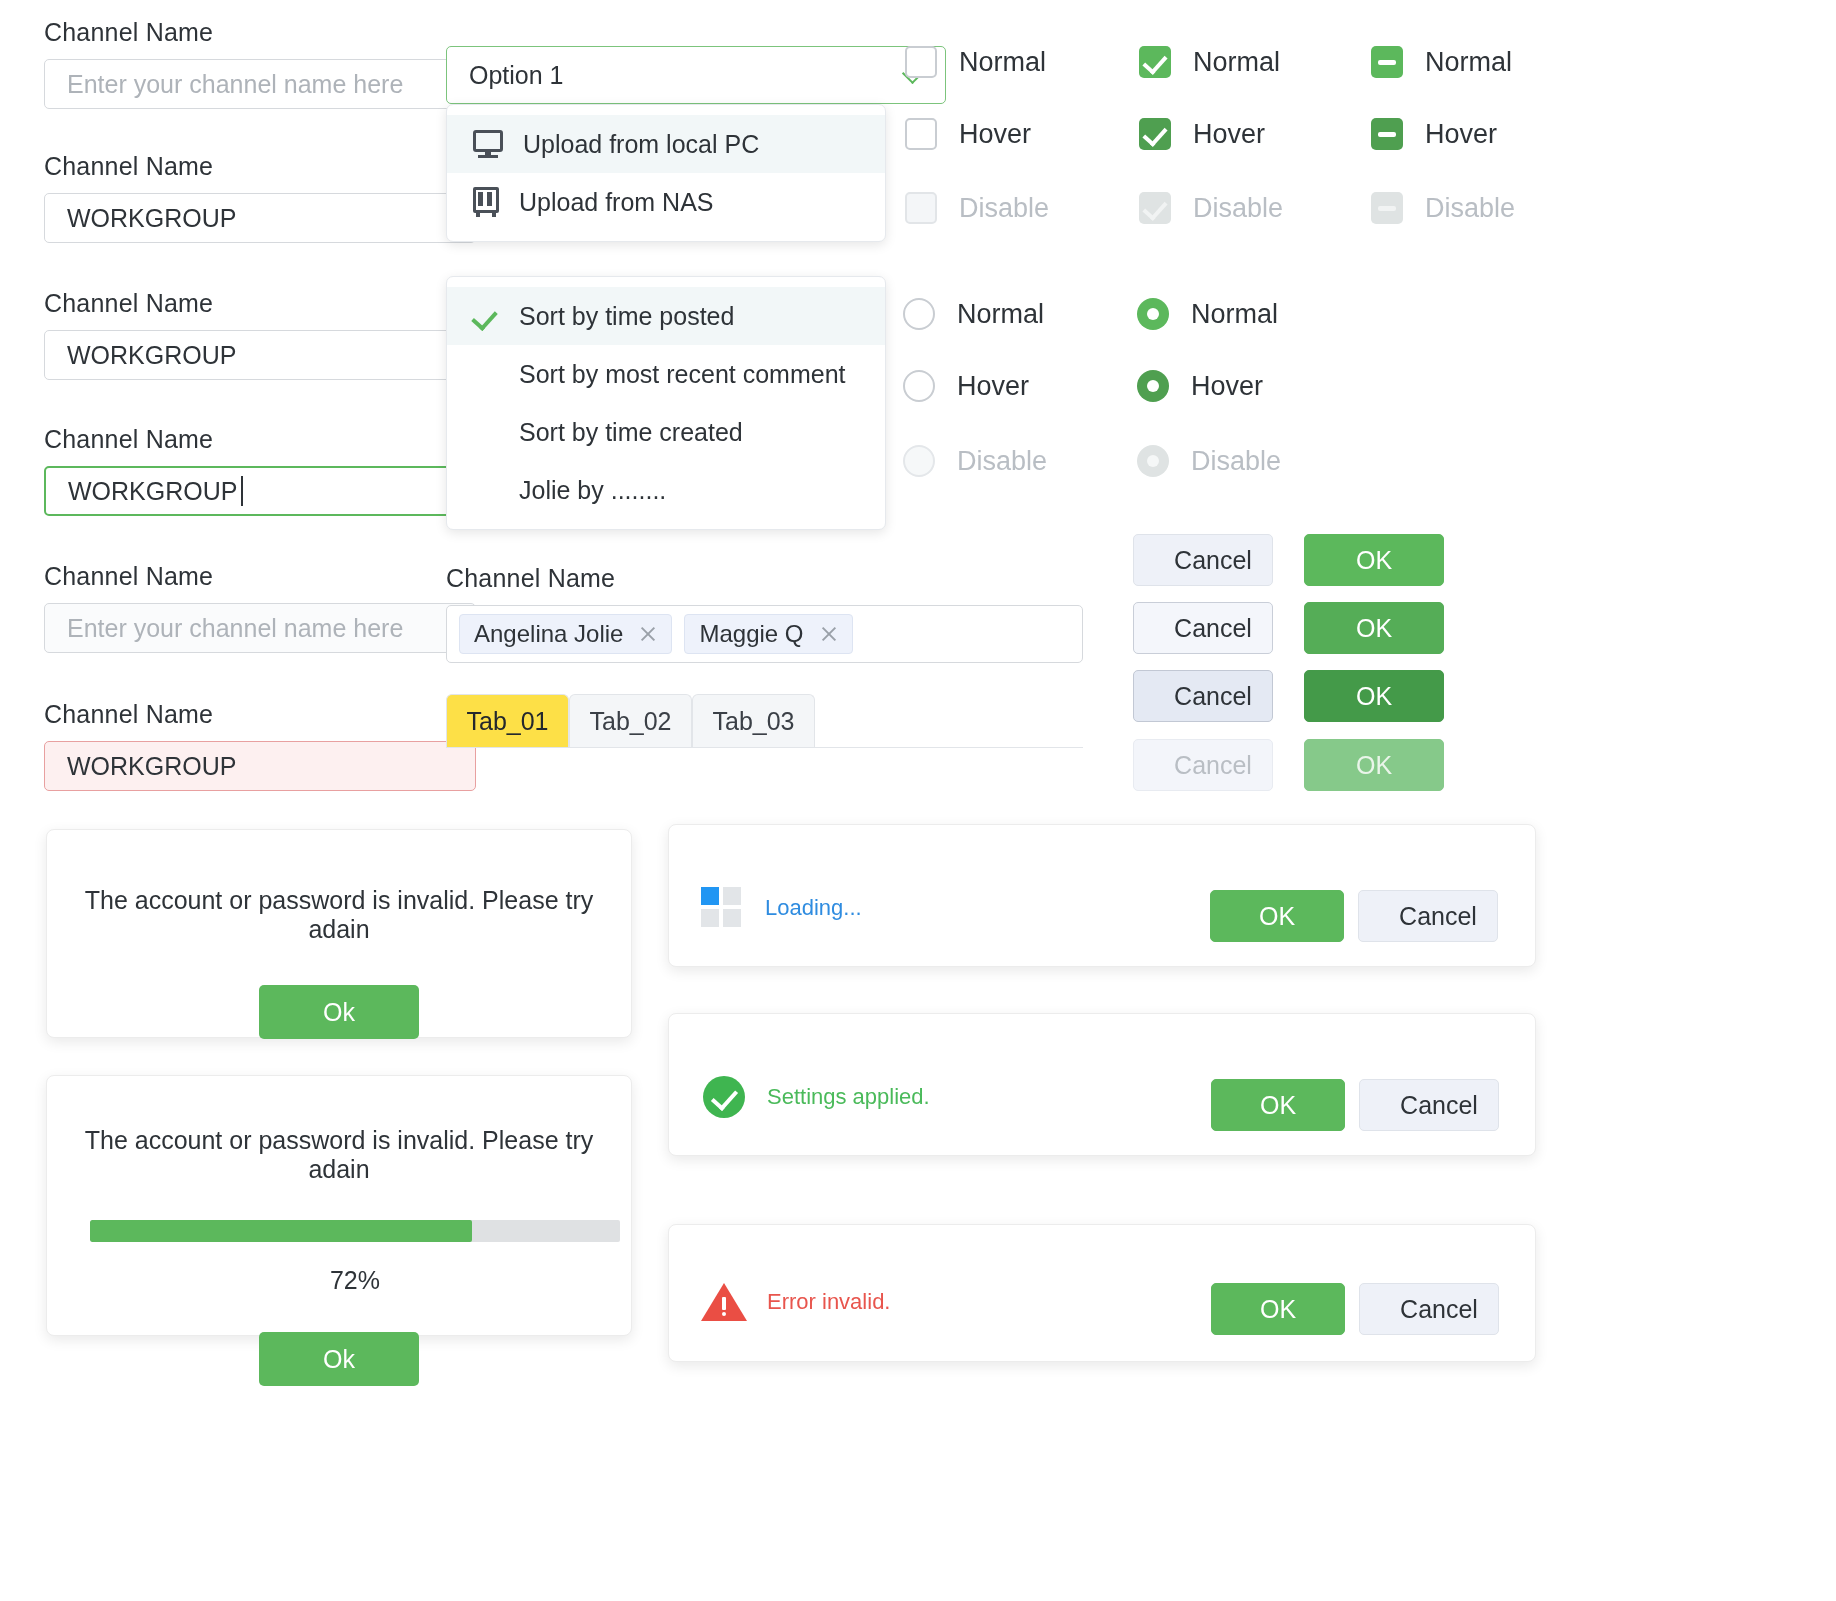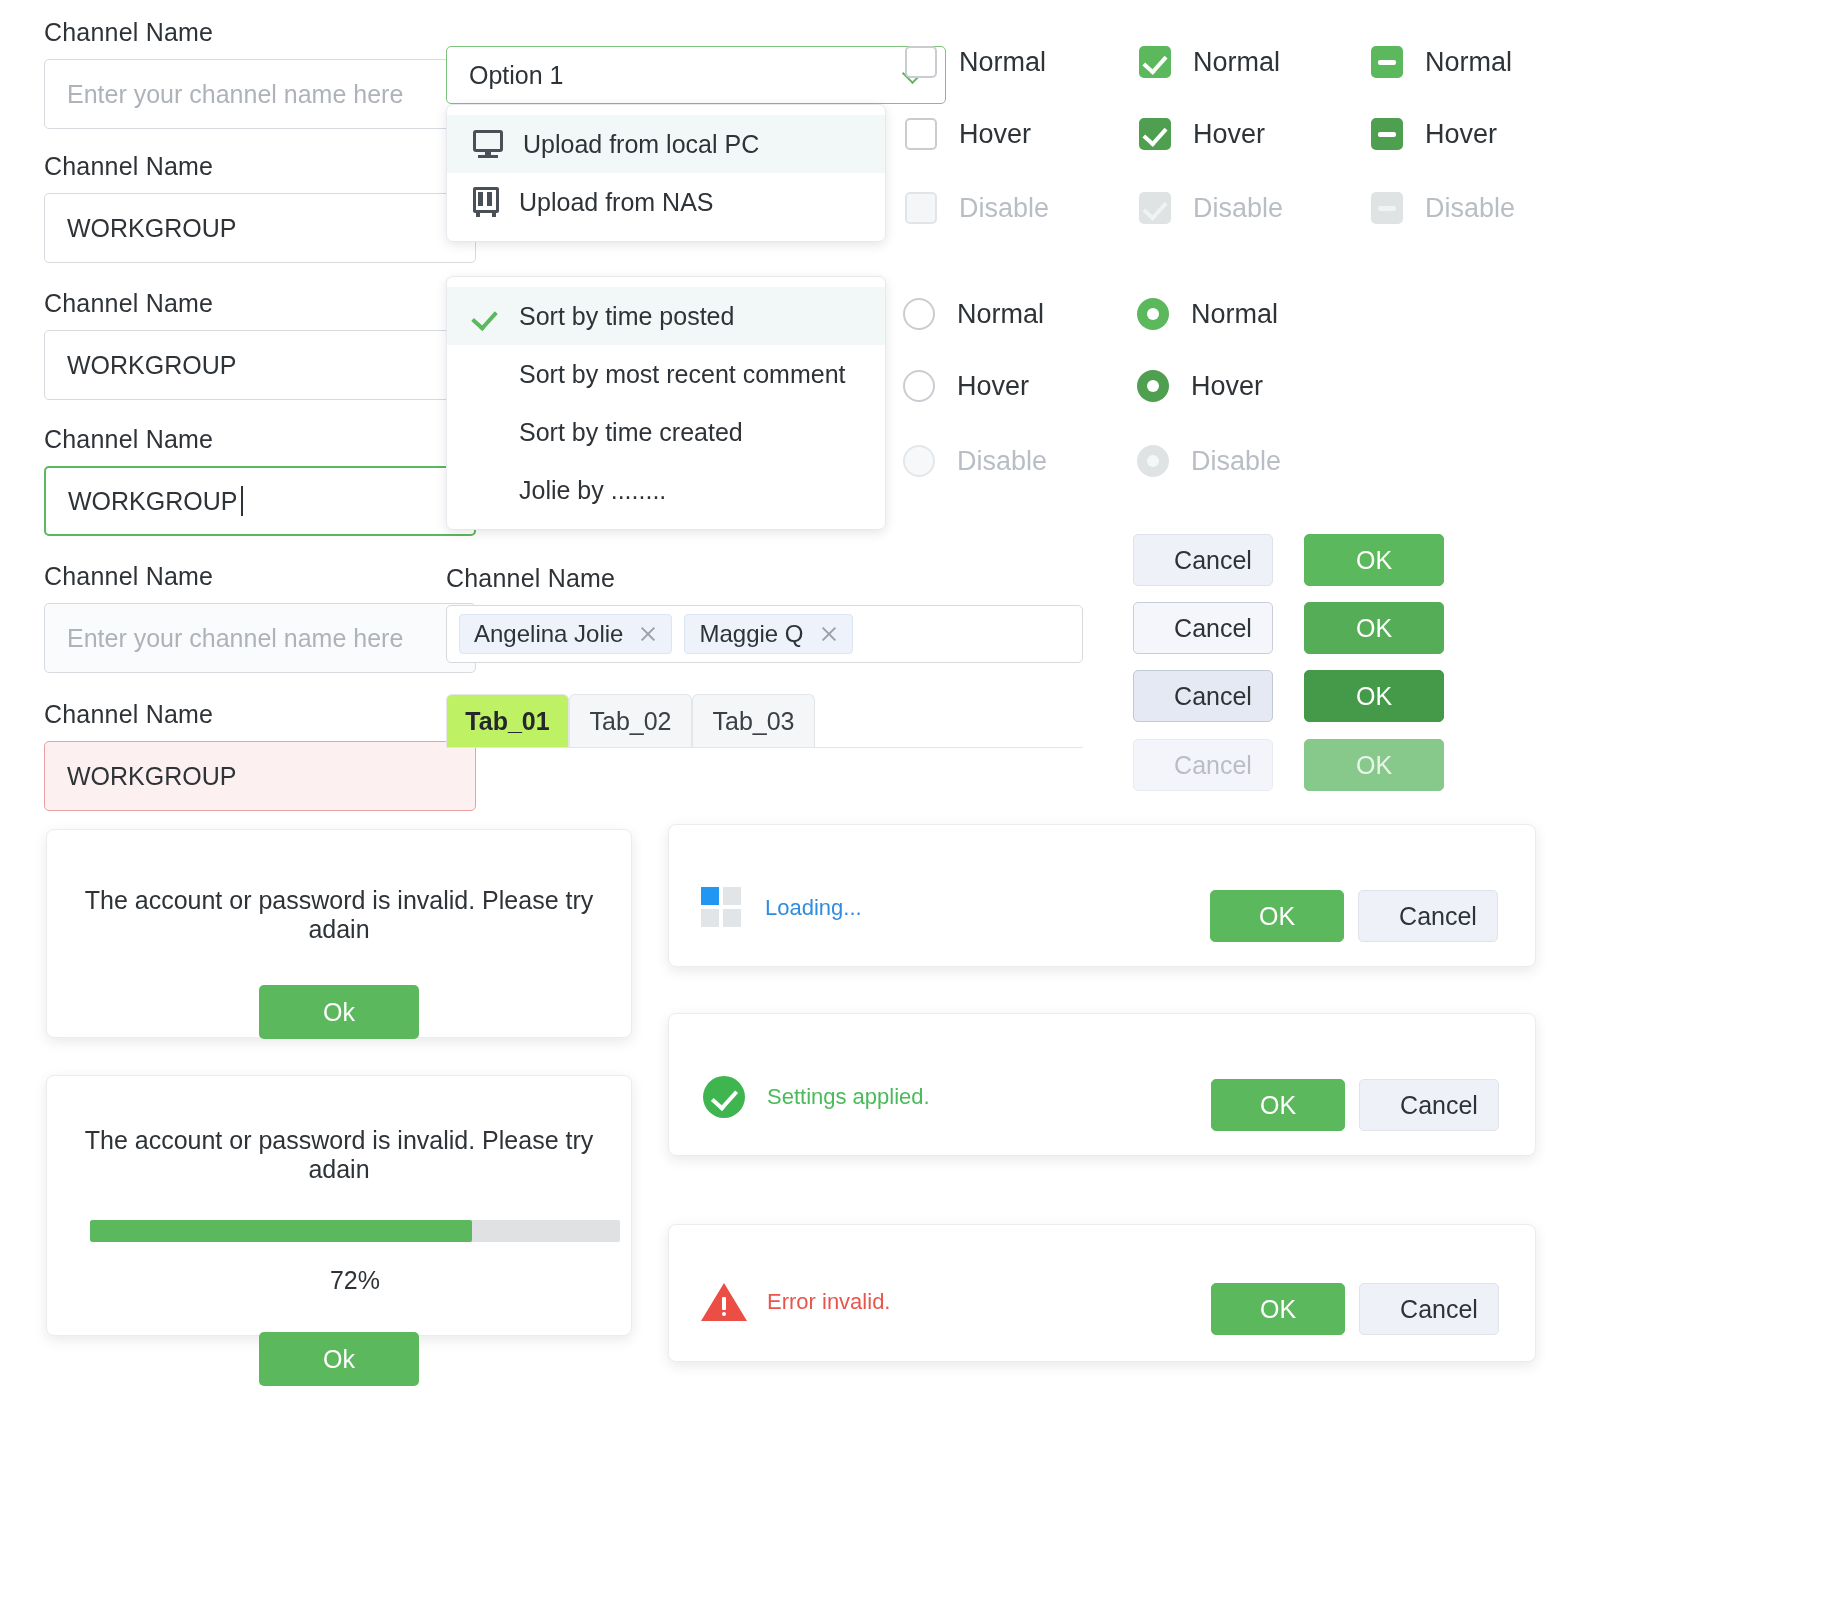--- a/index.html
+++ b/index.html
@@ -12,21 +12,21 @@
     position:relative;
     overflow:hidden;
   }
   .abs { position:absolute; }
 
   
   .field-label { font-size:25px; color:#2e3338; letter-spacing:0.2px; }
 
   
   .tinput {
-    width:432px; height:70px;
+    width:432px; height:50px;
     border:1px solid #d6d9dd; border-radius:5px;
     background:#fff;
     font-size:25px; color:#2e3338;
     padding:0 22px;
     display:flex; align-items:center;
     font-family:"Liberation Sans", sans-serif;
   }
   .tinput.placeholder { color:#aeb3b9; }
   .tinput.focused { border:2px solid #5cb85c; }
   .tinput.error { border:1px solid #e8a0a0; background:#fdf0f0; }
@@ -186,21 +186,21 @@
   .chip-x::after  { transform:rotate(-45deg); }
 
   
   .tabs { display:flex; align-items:flex-end; position:relative; }
   .tab {
     width:123px; height:54px;
     display:flex; align-items:center; justify-content:center;
     font-size:25px; border-radius:6px 6px 0 0;
   }
   .tab.inactive { background:#f4f6f8; border:1px solid #e2e5e9; border-bottom:none; color:#3b4047; }
-  .tab.active { background:#bef264; border:1px solid #e2e5e9; border-bottom:1px solid #fff; font-weight:bold; color:#24282d; }
+  .tab.active { background:#fde047; border:1px solid #e2e5e9; border-bottom:1px solid #fff; font-weight:normal; color:#24282d; }
   .tabs-underline {
     position:absolute; left:0; bottom:0; width:637px; height:1px; background:#e2e5e9;
   }
 
   
   .dialog {
     background:#fff; border:1px solid #ececec; border-radius:8px;
     box-shadow:0 4px 14px rgba(0,0,0,0.09);
   }
   .dlg-msg { font-size:25px; color:#2e3338; text-align:center; }

